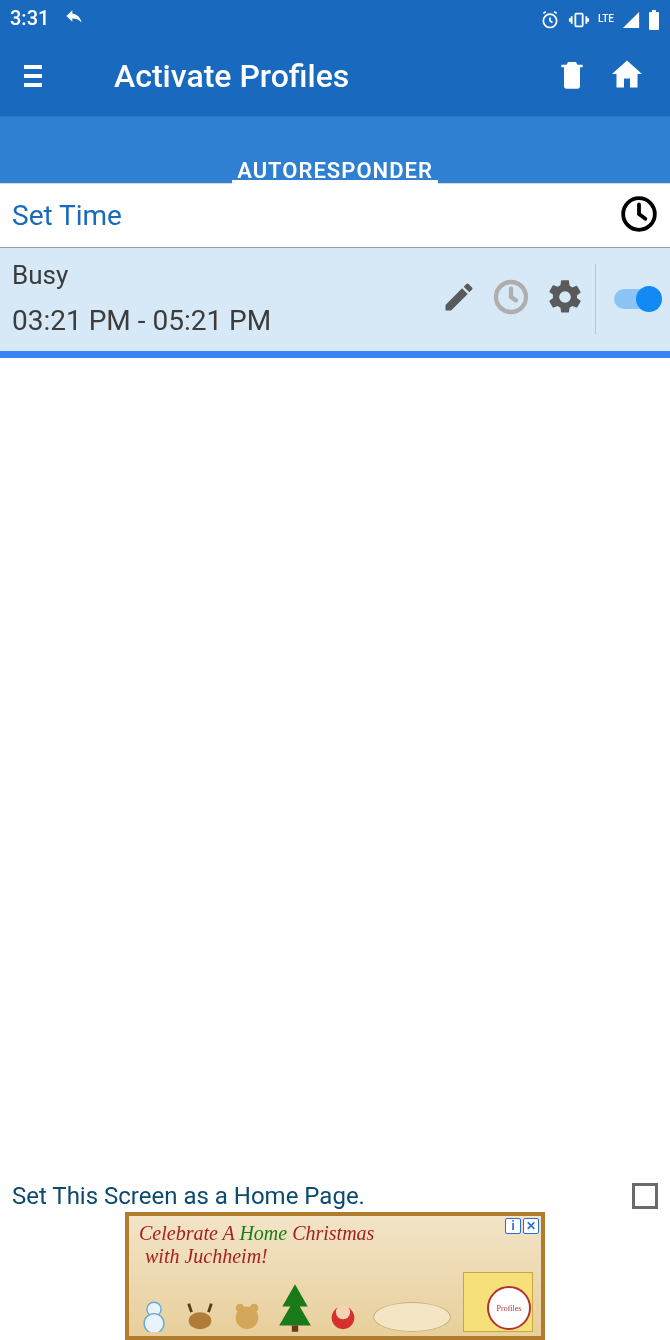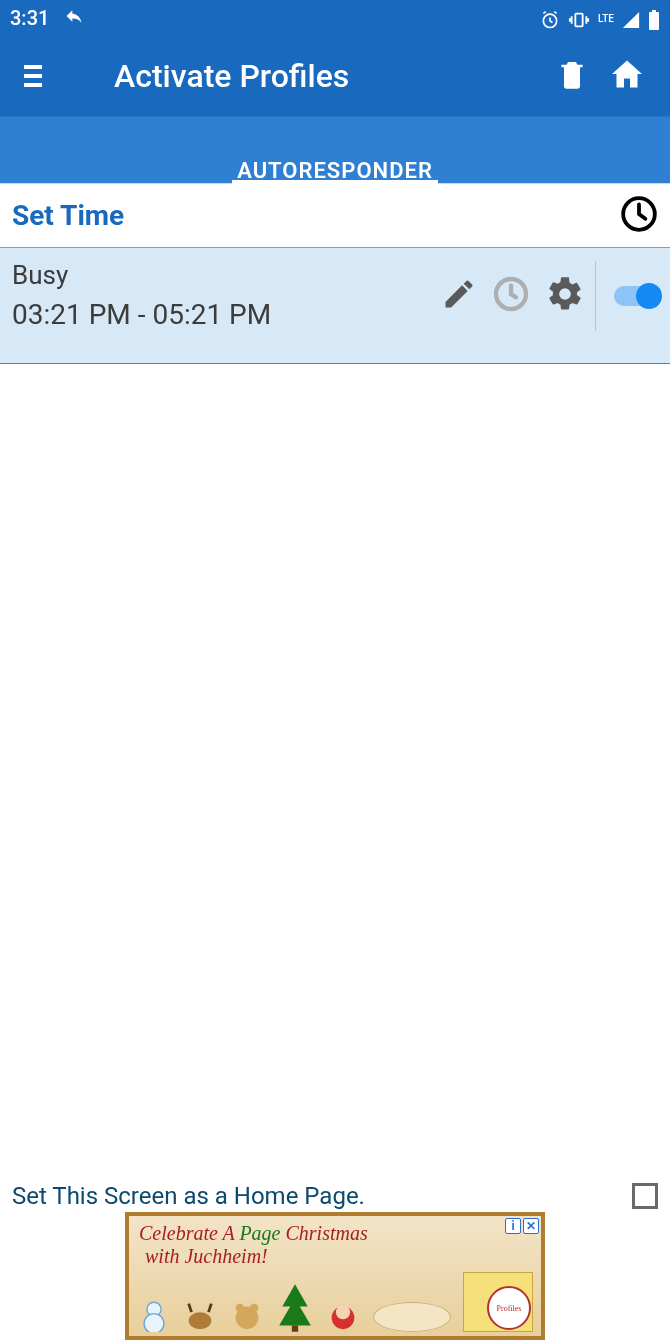--- a/index.html
+++ b/index.html
@@ -9,26 +9,26 @@
   .status-right { display: flex; align-items: center; gap: 8px; }
   .status-right svg, .status-right span { vertical-align: middle; }
   .app-bar { height: 80px; background: #196abf; display: flex; align-items: center; padding: 0 24px; color: #fff; }
   .app-bar .menu-btn { width: 28px; display: flex; flex-direction: column; gap: 5px; cursor: pointer; }
   .app-bar .menu-btn div { width: 18px; height: 4px; background: #fff; }
   .app-title { font-size: 32px; font-weight: 500; margin-left: 62px; flex: 1; }
   .app-bar .action { margin-left: 20px; cursor: pointer; }
   .tab-bar { height: 68px; background: #2f7fd2; border-top: 1px solid #2a75c4; border-bottom: 1px solid #d8d8d8; display: flex; align-items: center; justify-content: center; position: relative; }
   .tab { color: #fff; font-size: 22px; font-weight: 600; letter-spacing: 1px; position: relative; height: 100%; display: flex; align-items: flex-end; }
   .tab-indicator { position: absolute; bottom: -1px; left: 50%; transform: translateX(-50%); width: 206px; height: 4px; background: #fff; }
-  .set-time-row { height: 64px; display: flex; align-items: center; justify-content: space-between; padding: 0 12px; border-bottom: 1px solid #9a9a9a; font-weight: bold; }
+  .set-time-row { height: 64px; display: flex; align-items: center; justify-content: space-between; padding: 0 12px; border-bottom: 1px solid #9a9a9a; }
   .set-time-label { color: #196abf; font-size: 28px; }
-  .profile-row { background: #d7e9f6; border-bottom: 1px solid #3b82f6; display: flex; align-items: center; padding: 12px 12px 32px 12px; }
+  .profile-row { background: #d7e9f6; border-bottom: 7px solid #3b82f6; display: flex; align-items: center; padding: 12px 12px 14px 12px; }
   .profile-text { flex: 1; }
   .profile-name { font-size: 26px; color: #3c3c3c; }
-  .profile-time { font-size: 28px; color: #3c3c3c; margin-top: 8px; }
+  .profile-time { font-size: 28px; color: #3c3c3c; margin-top: 14px; }
   .profile-icons { display: flex; align-items: center; gap: 14px; margin-right: 10px; }
   .profile-icons .icon-btn { cursor: pointer; }
   .toggle-wrap { border-left: 1px solid #b9c6d0; height: 70px; display: flex; align-items: center; padding-left: 18px; }
   .toggle { width: 44px; height: 20px; background: #8cc4f5; border-radius: 20px; position: relative; cursor: pointer; }
   .toggle .knob { width: 26px; height: 26px; background: #1289f3; border-radius: 50%; position: absolute; right: -4px; top: -3px; }
   .bottom-row { position: absolute; bottom: 130px; left: 0; right: 0; display: flex; align-items: center; justify-content: space-between; padding: 0 12px; }
   .bottom-label { color: #0c4a6e; font-size: 24px; }
   .checkbox { width: 26px; height: 26px; border: 3px solid #6a6a6a; cursor: pointer; }
   .ad-banner { position: absolute; bottom: 0; left: 0; right: 0; height: 128px; display: flex; align-items: center; justify-content: center; }
   .ad-inner { width: 420px; height: 128px; background: linear-gradient(#f3e4c8, #e8cf9b); border: 4px solid #b07c2e; position: relative; display: flex; flex-direction: column; align-items: flex-start; justify-content: flex-start; padding: 6px 10px; }
@@ -156,21 +156,21 @@
   <div class="checkbox"></div>
 </div>
 
 <div class="ad-banner">
   <div class="ad-inner">
     <div class="ad-badges">
       <div class="ad-badge">i</div>
       <div class="ad-badge">✕</div>
     </div>
     <div class="ad-line1">
-      <span>Celebrate A </span><span class="g">Page</span><span> Christmas</span>
+      <span>Celebrate A </span><span class="g">Home</span><span> Christmas</span>
     </div>
     <div class="ad-line2">with Juchheim!</div>
     <div class="ad-decor">
       <svg class="item" viewBox="0 0 24 24">
           <circle cx="12" cy="8" r="5" fill="#e8f4fb" stroke="#6ba7d4"></circle>
           <circle cx="12" cy="18" r="7" fill="#e8f4fb" stroke="#6ba7d4"></circle>
         </svg>
       <svg class="item" viewBox="0 0 24 24">
           <ellipse cx="12" cy="16" rx="8" ry="6" fill="#b07c3a"></ellipse>
           <path d="M6 10l-2-6M18 10l2-6" stroke="#5a3a1a" stroke-width="2"></path>

